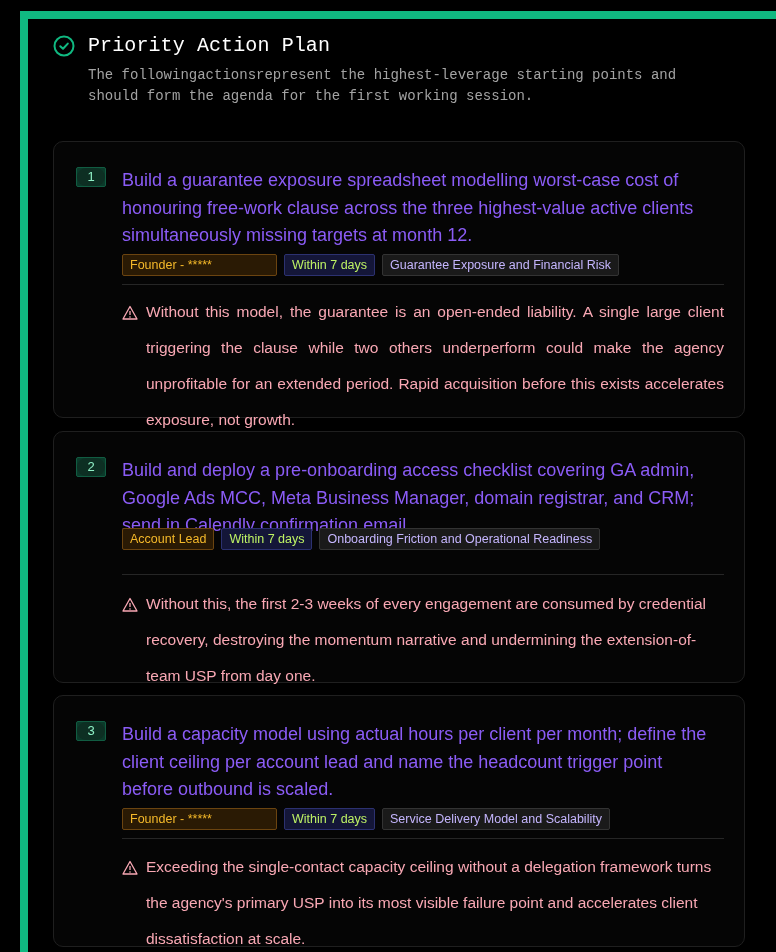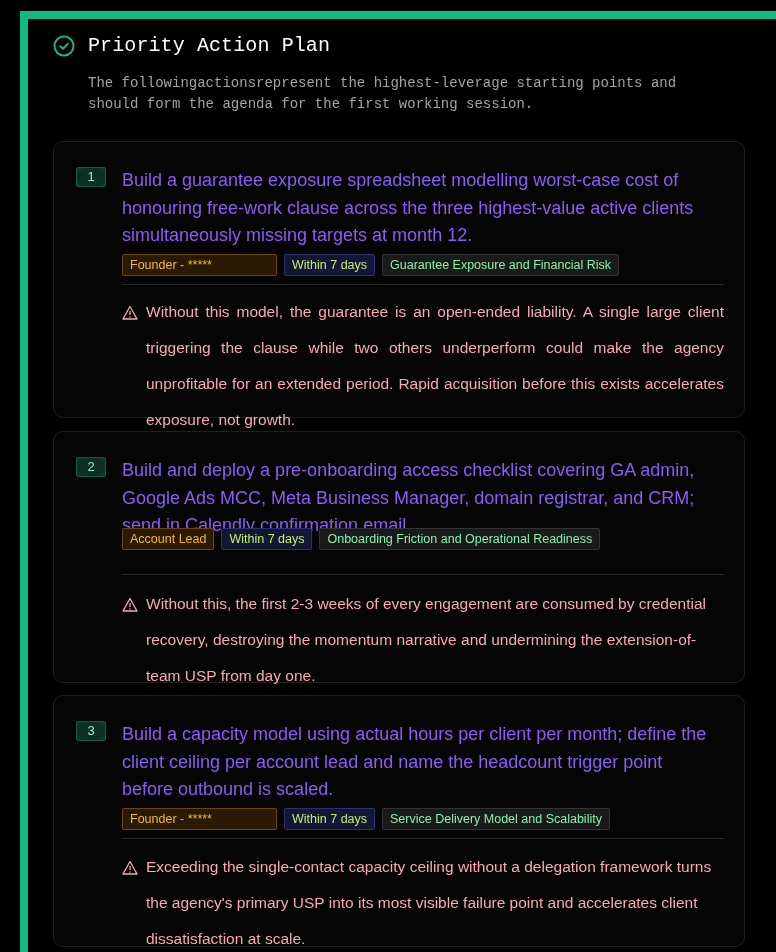--- a/index.html
+++ b/index.html
@@ -5,37 +5,37 @@
   html, body { margin: 0; padding: 0; background: #000; }
   body { width: 776px; height: 952px; overflow: hidden; position: relative;
          font-family: "Liberation Sans", "DejaVu Sans", sans-serif; }
   .frame { position: absolute; left: 20px; top: 11px; width: 768px; height: 960px;
            border: 8px solid #10b981; border-right-width: 4px; border-bottom: none;
            box-sizing: border-box; background: #000; }
   .header { position: absolute; left: 33px; top: 34px; right: 30px; }
   .title-row { display: flex; align-items: center; }
   .check-icon { width: 22px; height: 22px; margin-right: 13px; display: inline-block; }
   .title { color: #ffffff; font-size: 20px; font-weight: 400; letter-spacing: 0.1px; }
-  .subtitle { margin-left: 35px; margin-top: 16px; color: #a3a3a3; font-size: 14px;
+  .subtitle { margin-left: 35px; margin-top: 8px; color: #a3a3a3; font-size: 14px;
               line-height: 21px; width: 640px; }
   .card { position: absolute; left: 33px; width: 692px; background: #050505;
           border: 1px solid #1f1f1f; border-radius: 10px; box-sizing: border-box; }
   .num { position: absolute; left: 22px; top: 25px; width: 30px; height: 20px;
          background: #0b3a2a; border: 1px solid #115c42; color: #8ff0c6;
          font-size: 13px; display: flex; align-items: center; justify-content: center;
          box-sizing: border-box; border-radius: 2px; }
   .num span { display:block; width:28px; height:18px; border-radius:9px; background:#0d2f23; text-align:center; line-height:18px; }
   .action { position: absolute; left: 68px; top: 25px; width: 600px; color: #8b5cf6;
             font-size: 18px; line-height: 27.5px; }
   .tags { position: absolute; left: 68px; display: flex; gap: 7px; }
   .tag { font-size: 12.5px; height: 22px; line-height: 20px; padding: 0 7px; box-sizing: border-box;
          border-radius: 2px; }
   .tag-owner { color: #f5b92a; background: #2a1a04; border: 1px solid #6b4410; }
   .tag-time { color: #bef264; background: #141638; border: 1px solid #2c3170; }
-  .tag-cat { color: #86efac; background: #1a1a1a; border: 1px solid #333; text-align: right; }
+  .tag-cat { color: #c4b5fd; background: #1a1a1a; border: 1px solid #333; text-align: right; }
   .divider { position: absolute; left: 68px; right: 20px; height: 1px; background: #262626; }
   .risk { position: absolute; left: 68px; width: 602px; color: #f9a8b4; font-size: 15.5px;
           line-height: 36px; }
   .warn-icon { position: absolute; left: 0; top: 4px; width: 16px; height: 16px; }
   .risk-text { margin-left: 24px; }
   .justify { text-align: justify; }
 </style>
 </head>
 <body>
 

